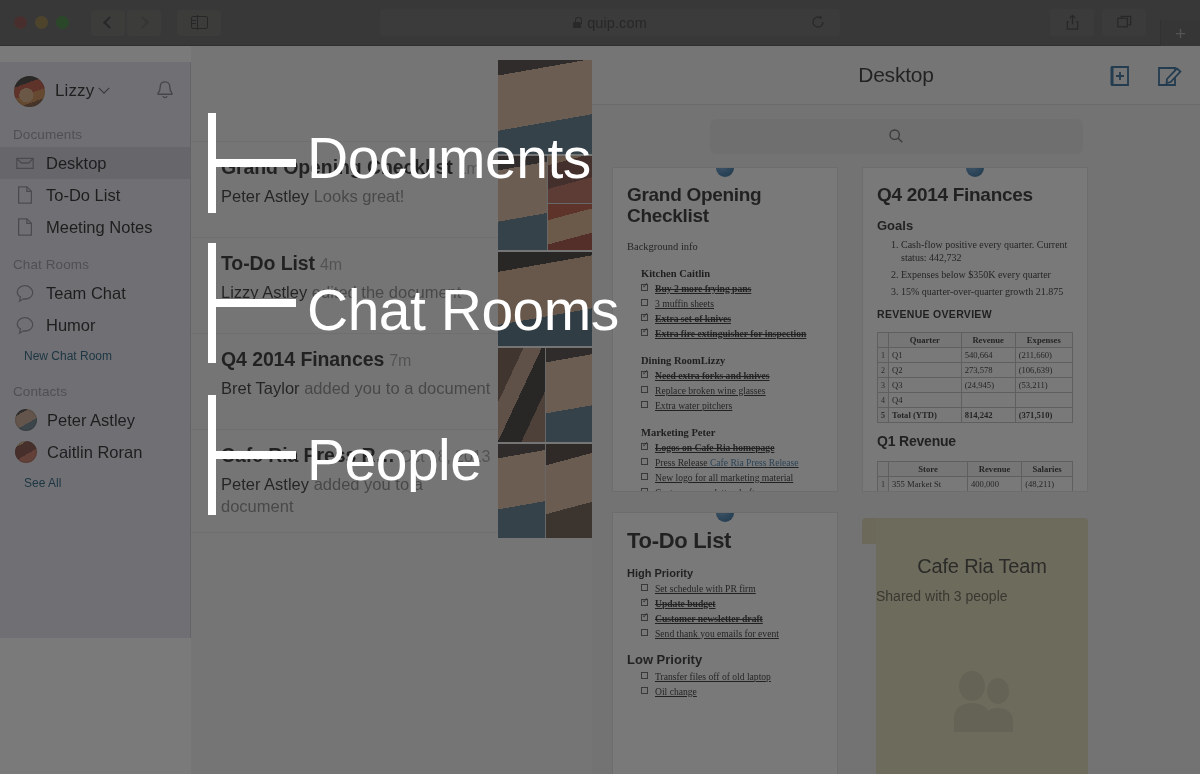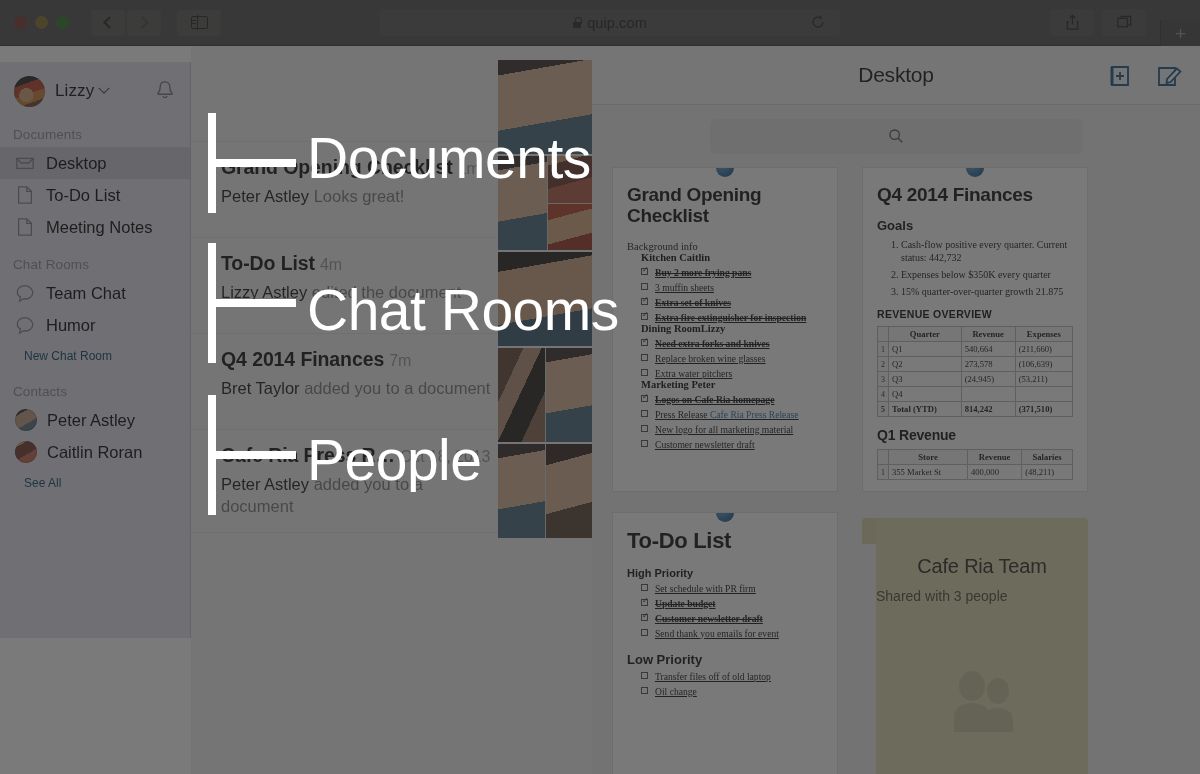--- a/index.html
+++ b/index.html
@@ -146,34 +146,34 @@
     position:absolute; left:50%; top:-9px; margin-left:-9px;
     width:18px; height:18px; border-radius:50%;
     background:radial-gradient(circle at 34% 30%, #5d94c4 0 18%, #2f6fa3 60%, #1d5585 100%);
     z-index:3;
   }
   .card-inner { padding:16px 14px 0 14px; }
   .card-h1 { font-size:19px; font-weight:bold; color:#151515; line-height:1.12; letter-spacing:-.3px; }
   .card-h2 { font-size:11.5px; font-weight:bold; color:#151515; margin-top:13px; font-family:"Liberation Sans", sans-serif; }
   .ser { font-family:"Liberation Serif", serif; }
   .doc-line { font-size:10.5px; color:#222; margin-top:5px; }
-  .doc-sub { font-size:10.5px; font-weight:bold; color:#111; margin-top:0; padding-left:14px; }
+  .doc-sub { font-size:10.5px; font-weight:bold; color:#111; margin-top:16px; padding-left:14px; }
   .todo {
     font-size:9.6px; color:#1a1a1a; margin-top:4px; padding-left:28px; position:relative;text-decoration:underline;
   }
   .todo .box { position:absolute; left:14px; top:1px; width:7px; height:7px; border:1px solid #555; }
   .todo.done .box:after { content:"✓"; position:absolute; left:0px; top:-3.5px; font-size:8px; color:#333; }
   .todo.done .txt { text-decoration:line-through; font-weight:bold; }
   .todo .lnk { color:#2f6fa3; }
   .num-list { margin-top:6px; padding-left:24px; }
   .num-list li { font-size:10px; color:#1a1a1a; margin-bottom:4px; line-height:1.28; }
   .ovr-label { font-size:10.5px; font-weight:bold; color:#111; margin-top:10px; letter-spacing:.3px; }
   .sub-h { font-size:14px; font-weight:bold; color:#151515; margin-top:10px; letter-spacing:-.2px; }
 
-  table.fin { width:100%; border-collapse:collapse; margin-top:6px; font-family:"Liberation Serif", serif; }
+  table.fin { width:100%; border-collapse:collapse; margin-top:12px; font-family:"Liberation Serif", serif; }
   table.fin th, table.fin td { border:1px solid #b9b9b9; font-size:8.6px; padding:2px 3px; color:#1a1a1a; }
   table.fin th { font-weight:bold; text-align:center; background:#f3f3f3; }
   table.fin td.idx { width:11px; text-align:left; color:#333; background:#f3f3f3; font-size:8px; }
   table.fin tr.total td { font-weight:bold; }
   table.fin td.num { text-align:left; }
 
   
   .folder { width:226px; height:325px; position:relative; }
   .folder-tab {
     position:absolute; left:0; top:6px; width:78px; height:26px;

